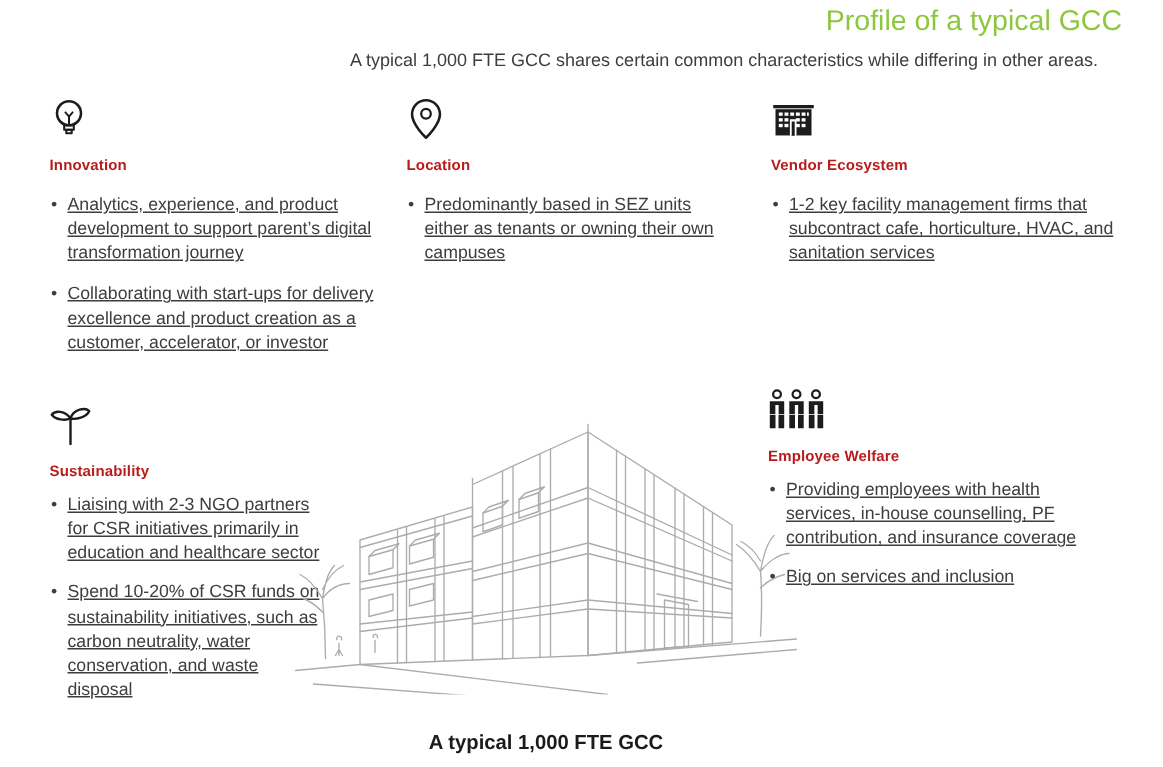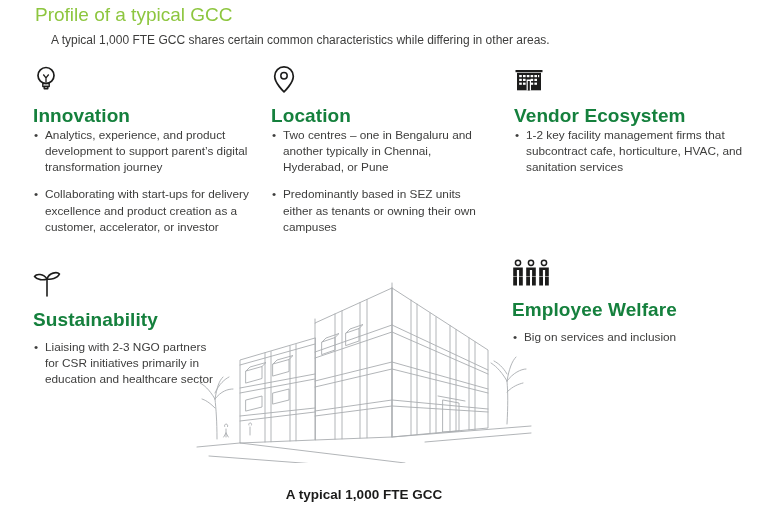--- a/index.html
+++ b/index.html
@@ -1,25 +1,25 @@
 <!DOCTYPE html>
 <html><head>
 <meta charset="utf-8">
 <style>
   html,body{margin:0;padding:0;background:#ffffff;}
   .page{position:relative;width:775px;height:511px;background:#ffffff;overflow:hidden;
         font-family:"Liberation Sans",sans-serif;color:#3d3d3c;}
-  .header{position:absolute;left:35px;top:4px;width:700px;}
+  .header{position:absolute;left:48px;top:4px;width:700px;text-align:right;}
   .page-title{margin:0;font-size:19px;line-height:1.15;font-weight:400;color:#8dc63f;}
   .page-subtitle{margin:7px 16px 0;font-size:12px;color:#3d3d3c;}
   .col{position:absolute;}
   .icon{display:block;height:32px;margin:0 0 9px -2px;}
   .icon svg{display:block;}
-  .sec-title{margin:0;font-size:19px;font-weight:700;color:#15803d;letter-spacing:.1px;}
-  ul.bullets{margin:0 0 0;padding:0;list-style:none;}
+  .sec-title{margin:0;font-size:10px;font-weight:700;color:#b91c1c;letter-spacing:.1px;}
+  ul.bullets{margin:12px 0 0;padding:0;list-style:none;text-decoration:underline;}
   ul.bullets li{position:relative;padding-left:12px;font-size:11.8px;line-height:1.37;
                 color:#3d3d3c;margin-bottom:11px;}
   ul.bullets li::before{content:"\2022";position:absolute;left:1px;top:0;color:#3d3d3c;}
   .row2 ul.bullets{margin-top:8px;}
   .row2 ul.bullets li{margin-bottom:10px;}
   .illustration{position:absolute;left:195px;top:280px;width:338px;margin:0;text-align:center;}
   .illustration svg{display:block;}
   .illustration figcaption{font-size:13.5px;font-weight:700;color:#1b1b1a;margin-top:24px;}
 </style>
 </head>
@@ -54,21 +54,20 @@
     <span class="icon">
       <svg width="30" height="32" viewBox="0 0 30 32">
         <g stroke="#1c1c1b" stroke-width="1.7" fill="none" stroke-linejoin="round">
           <path d="M15,2.8 C9.8,2.8 5.7,7 5.7,12.2 c0,7 9.3,15.6 9.3,15.6 s9.3,-8.6 9.3,-15.6 C24.3,7 20.2,2.8 15,2.8 Z"></path>
           <circle cx="15" cy="11.8" r="3.2" stroke-width="1.5"></circle>
         </g>
       </svg>
     </span>
     <h2 class="sec-title">Location</h2>
     <ul class="bullets">
-      <li>Two centres – one in Bengaluru and another typically in Chennai, Hyderabad, or Pune</li>
       <li>Predominantly based in SEZ units either as tenants or owning their own campuses</li>
     </ul>
   </section>
 
   <section class="col" style="left:514px;top:64px;width:242px;">
     <span class="icon">
       <svg width="34" height="32" viewBox="0 0 34 32">
         <rect x="3.5" y="6" width="27" height="2.2" fill="#1c1c1b"></rect>
         <rect x="5" y="8.8" width="24" height="17.5" fill="#1c1c1b"></rect>
         <g fill="#ffffff">
@@ -103,20 +102,21 @@
         <g stroke="#1c1c1b" stroke-width="1.6" fill="none" stroke-linejoin="round" stroke-linecap="round">
           <path d="M16,28 L16,11"></path>
           <path d="M16,11 C12.5,5.5 5.5,5.5 3.5,8.5 C6,12 12.5,12.5 16,11 Z"></path>
           <path d="M16,11 C18,4.5 26,3.5 28.5,6 C26.5,10.5 19.5,11.8 16,11 Z"></path>
         </g>
       </svg>
     </span>
     <h2 class="sec-title">Sustainability</h2>
     <ul class="bullets">
       <li>Liaising with 2-3 NGO partners for CSR initiatives primarily in education and healthcare sector</li>
+      <li>Spend 10-20% of CSR funds on sustainability initiatives, such as carbon neutrality, water conservation, and waste disposal</li>
     </ul>
   </section>
 
   <figure class="illustration">
     <svg width="338" height="183" viewBox="0 0 338 183">
       <g stroke="#a9adb0" stroke-width="0.9" fill="none" stroke-linejoin="round" stroke-linecap="round">
 
         <path d="M197,8 L293,70 L293,148 L197,157 Z"></path>
         <path d="M197,45 L293,90"></path>
           <path d="M197,52 L293,94"></path>
@@ -201,17 +201,18 @@
         </g>
         <g fill="#ffffff">
           <rect x="6.9" y="12" width="2.2" height="6"></rect>
           <rect x="19.9" y="12" width="2.2" height="6"></rect>
           <rect x="32.9" y="12" width="2.2" height="6"></rect>
         </g>
       </svg>
     </span>
     <h2 class="sec-title">Employee Welfare</h2>
     <ul class="bullets">
+      <li>Providing employees with health services, in-house counselling, PF contribution, and insurance coverage</li>
       <li>Big on services and inclusion</li>
     </ul>
   </section>
 
 </div>
 
 </body></html>

